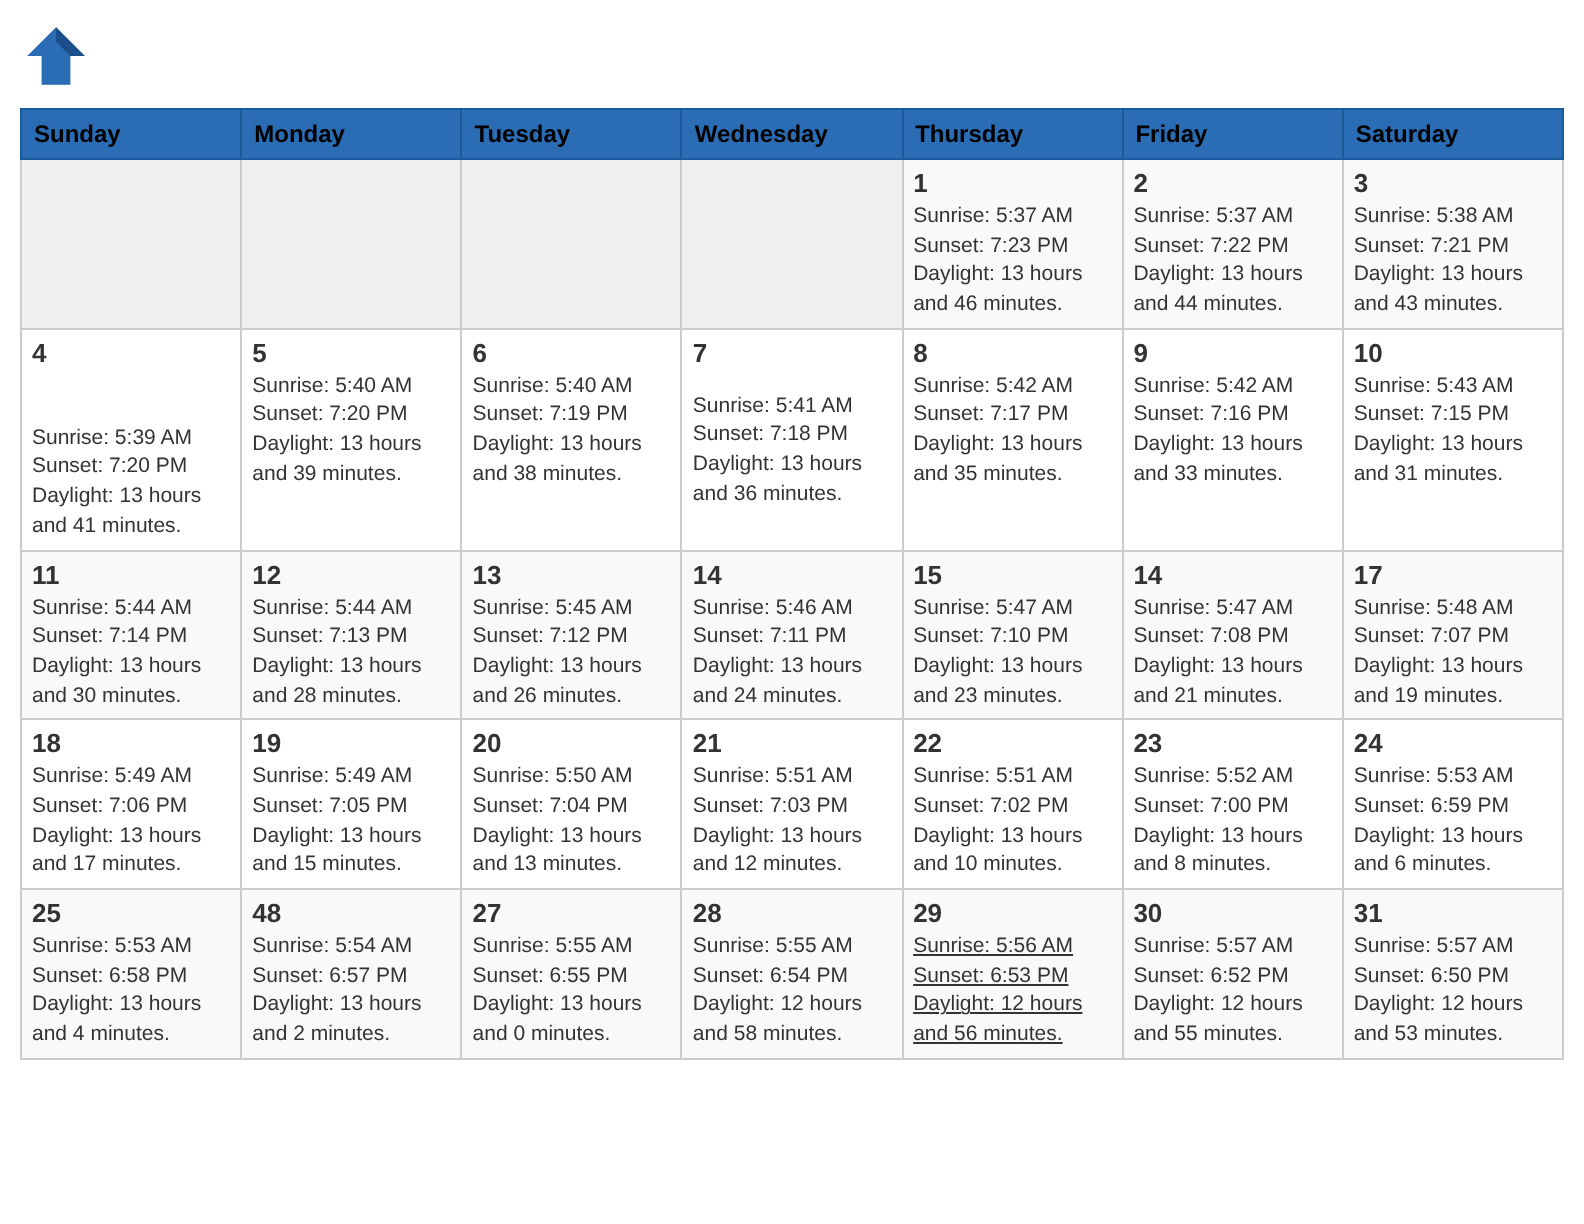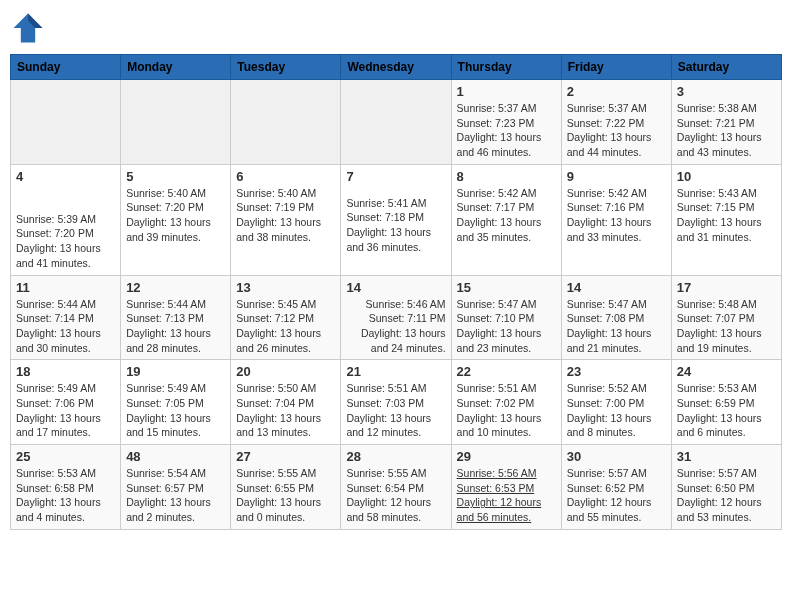--- a/index.html
+++ b/index.html
@@ -211,21 +211,21 @@
         </td>
         <td>
           <span class="day-num">13</span>
           <div class="day-info" style="white-space: pre-line;">Sunrise: 5:45 AM
 Sunset: 7:12 PM
 Daylight: 13 hours
 and 26 minutes.</div>
         </td>
         <td>
           <span class="day-num">14</span>
-          <div class="day-info" style="white-space: pre-line; text-align: right;">Sunrise: 5:46 AM
+          <div class="day-info" style="white-space: pre-line;">Sunrise: 5:46 AM
 Sunset: 7:11 PM
 Daylight: 13 hours
 and 24 minutes.</div>
         </td>
         <td>
           <span class="day-num">15</span>
           <div class="day-info" style="white-space: pre-line;">Sunrise: 5:47 AM
 Sunset: 7:10 PM
 Daylight: 13 hours
 and 23 minutes.</div>

